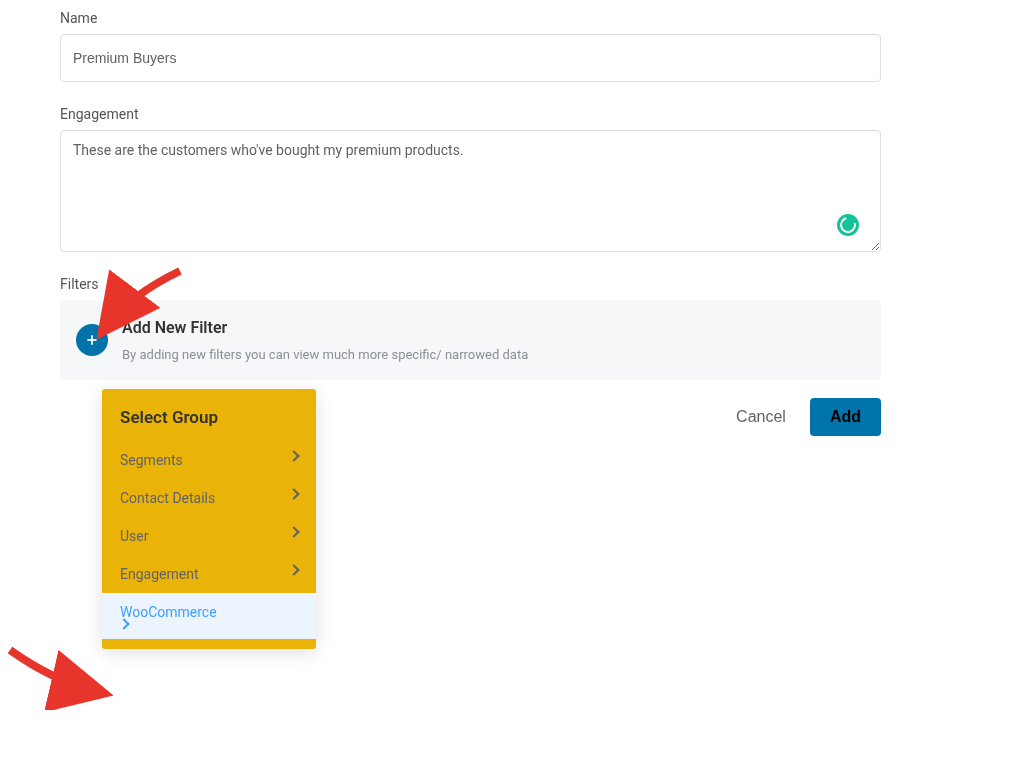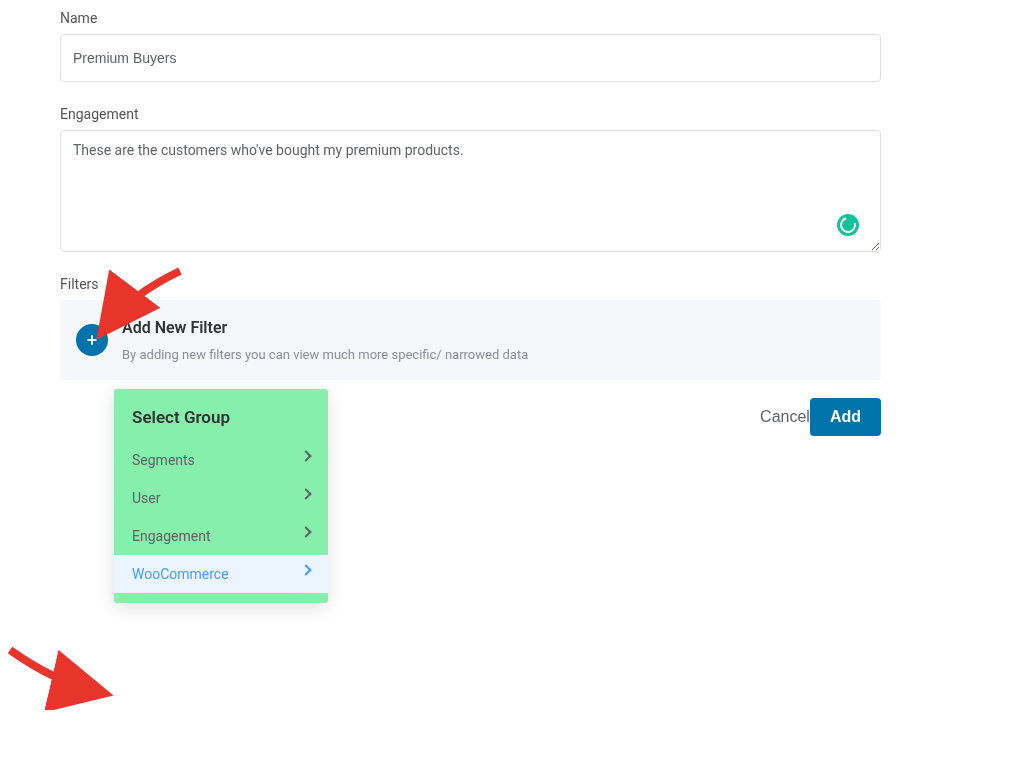--- a/index.html
+++ b/index.html
@@ -102,45 +102,46 @@
   }
   .add-filter-sub {
     font-size: 13px;
     color: #8a8f99;
     margin-top: 10px;
   }
   .actions-row {
     width: 821px;
     display: flex;
     justify-content: flex-end;
+    gap: 24px;
   }
   .cancel-btn {
     color: #606266;
     background: none;
     border: none;
     font-size: 16px;
     cursor: pointer;
   }
   .add-btn {
     background: #0073aa;
-    color: #ffffff;
+    color: #000000;
     border: none;
     border-radius: 4px;
     font-size: 16px;
     font-weight: 600;
     padding: 10px 20px;
     cursor: pointer;
   }
 
   .dropdown {
     position: absolute;
-    left: 114px;
+    left: 102px;
     top: 389px;
     width: 214px;
-    background: #86efac;
+    background: #eab308;
     border-radius: 3px;
     box-shadow: 0 4px 18px rgba(0,0,0,0.12);
     padding: 18px 0 10px 0;
     z-index: 10;
   }
   .dropdown-title {
     font-size: 17px;
     font-weight: 600;
     padding: 0 18px 14px 18px;
     color: #333;
@@ -150,20 +151,21 @@
     justify-content: space-between;
     align-items: flex-start;
     padding: 11px 18px;
     font-size: 14px;
     color: #606266;
     cursor: pointer;
   }
   .dropdown-item.hovered {
     background: #ecf5ff;
     color: #409eff;
+    flex-direction: column;
   }
   .chevron {
     width: 8px;
     height: 8px;
     border-right: 2px solid #606266;
     border-bottom: 2px solid #606266;
     transform: rotate(-45deg);
   }
   .dropdown-item.hovered .chevron {
     border-color: #409eff;
@@ -210,20 +212,24 @@
 </div>
 
 <div class="dropdown">
   <div class="dropdown-title">Select Group</div>
   <div id="dropdown-items">
       <div class="dropdown-item">
         <span>Segments</span>
         <span class="chevron"></span>
       </div>
       <div class="dropdown-item">
+        <span>Contact Details</span>
+        <span class="chevron"></span>
+      </div>
+      <div class="dropdown-item">
         <span>User</span>
         <span class="chevron"></span>
       </div>
       <div class="dropdown-item">
         <span>Engagement</span>
         <span class="chevron"></span>
       </div>
       <div class="dropdown-item hovered">
         <span>WooCommerce</span>
         <span class="chevron"></span>

